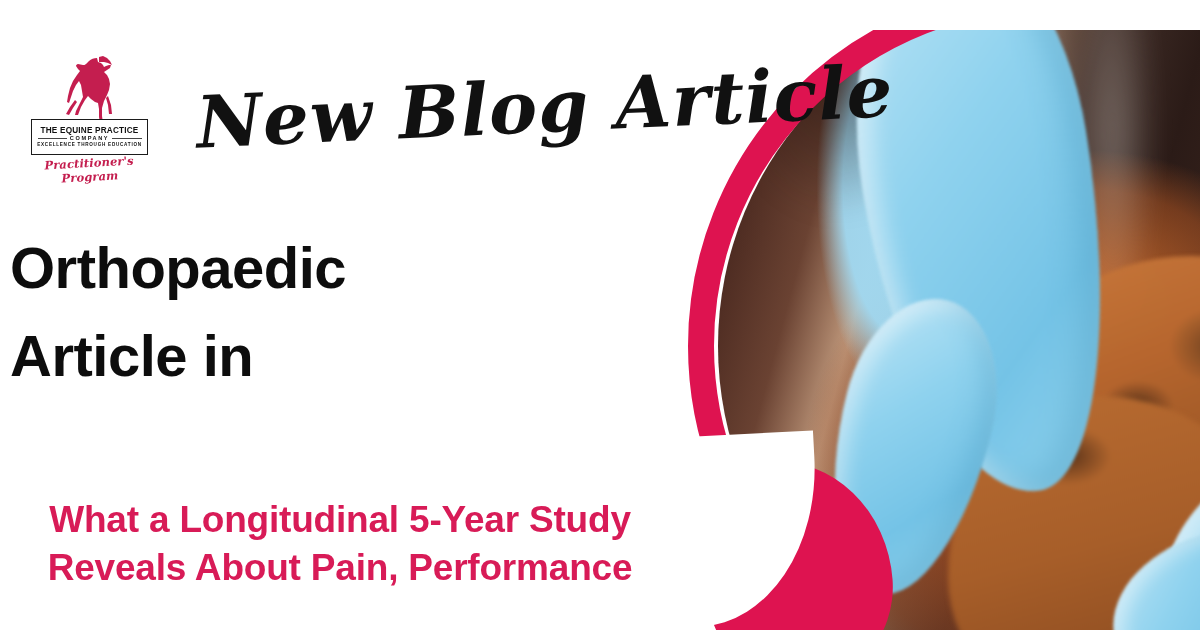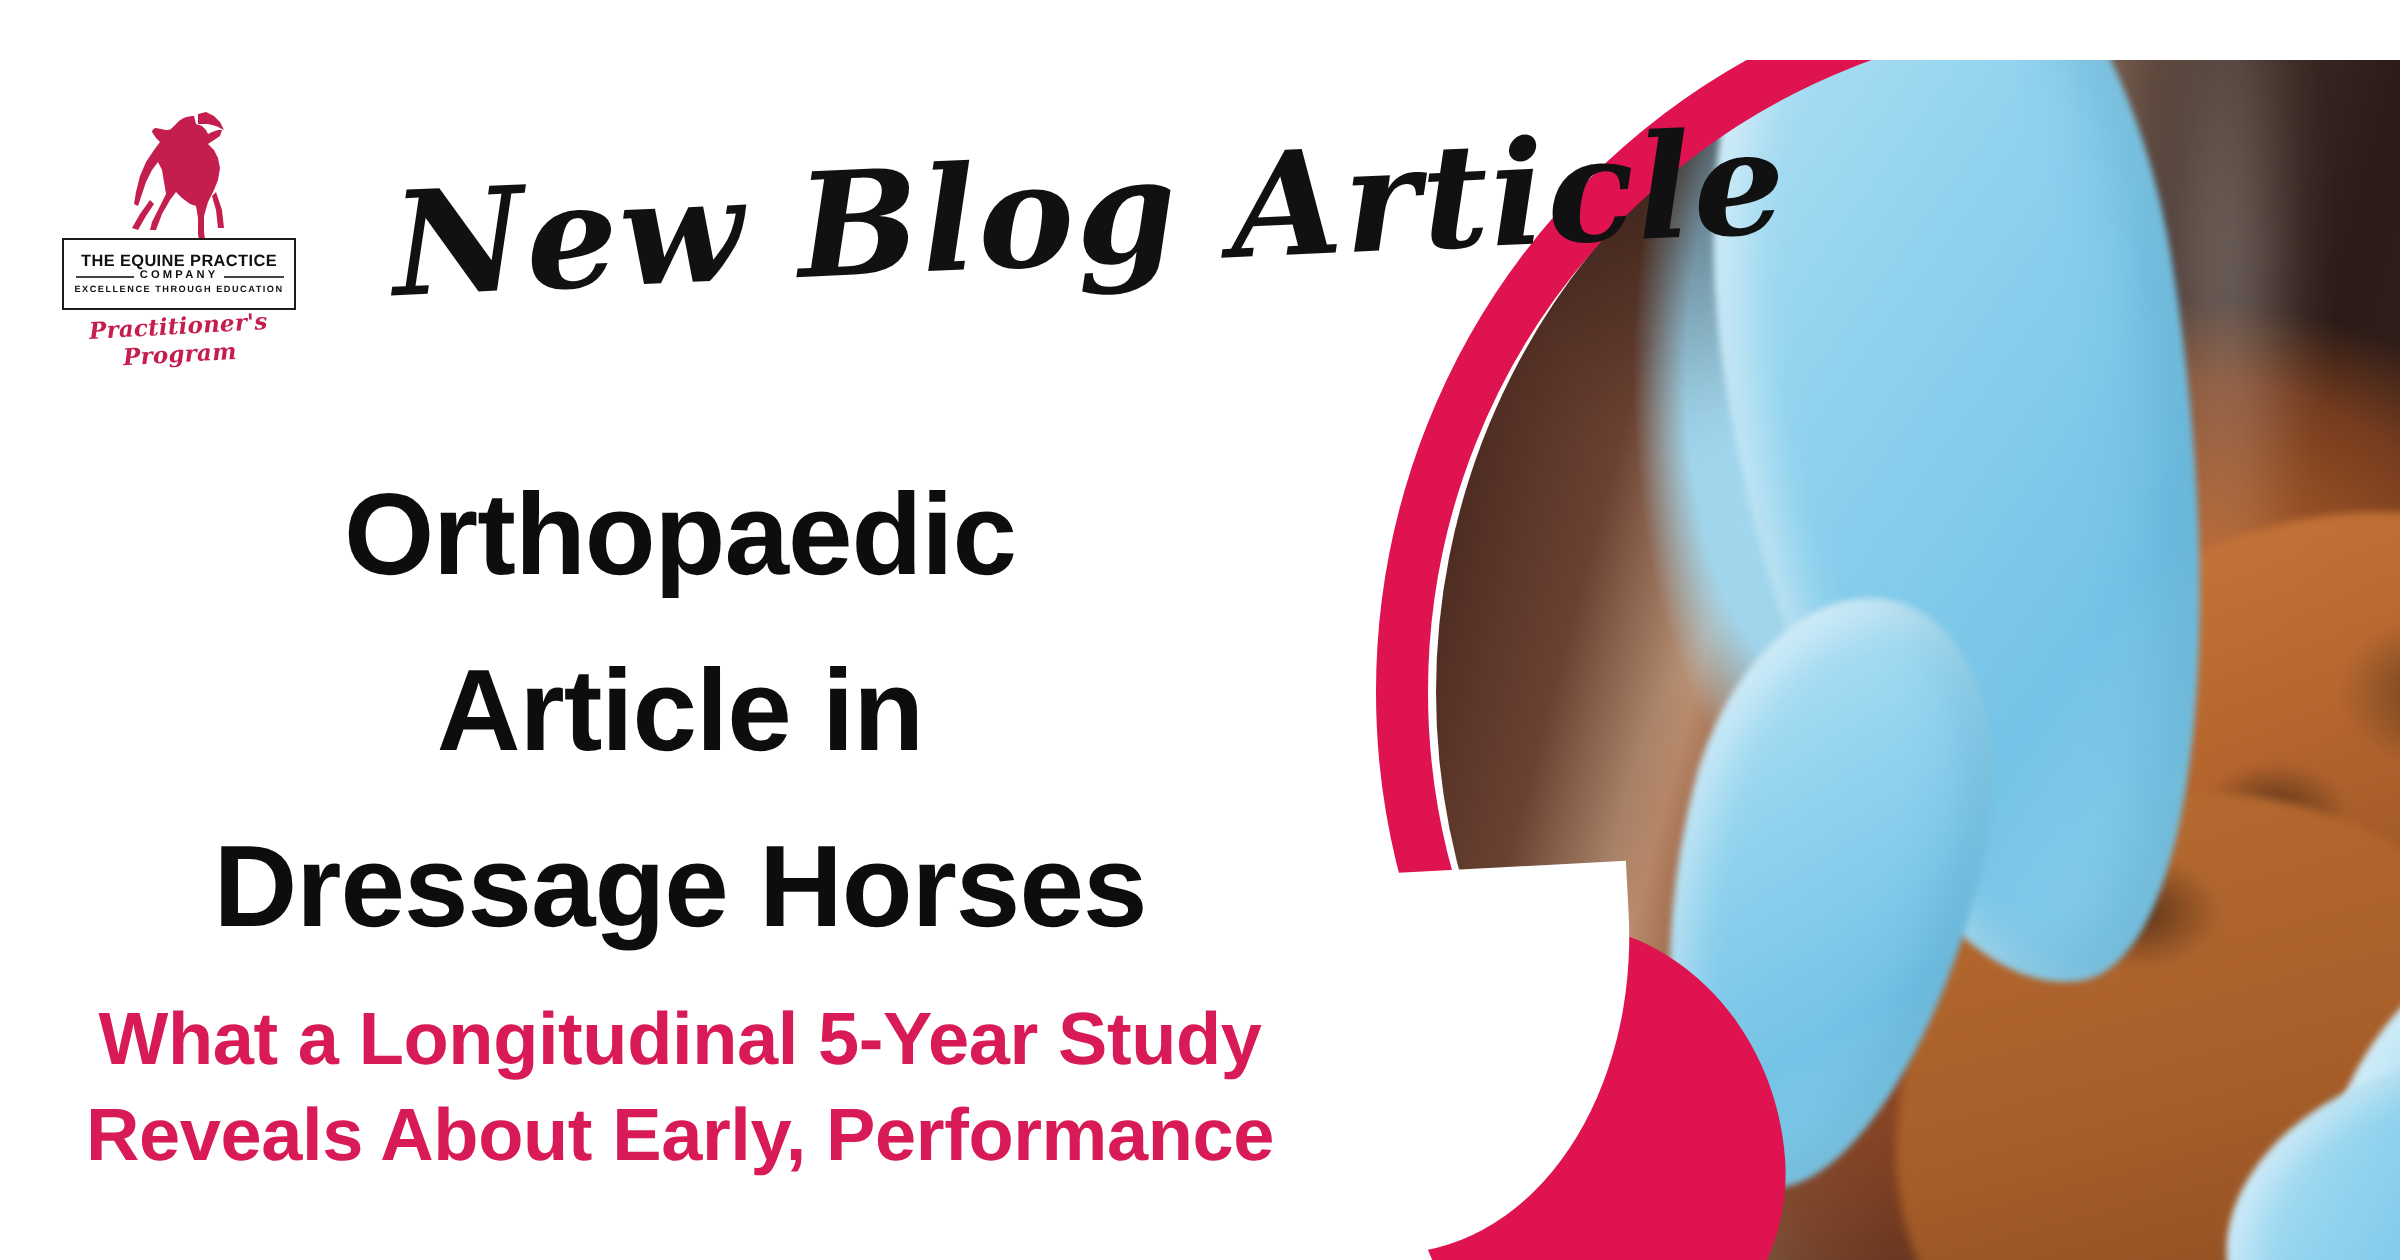--- a/index.html
+++ b/index.html
@@ -205,21 +205,20 @@
     color:#111111;
     letter-spacing:1px;
     transform:rotate(-2.6deg);
     white-space:nowrap;
   }
 
   .headline {
     position:absolute;
     left:10px; top:194px;
     width:660px;
-    text-align:center;
     font-size:58px;
     line-height:88px;
     font-weight:700;
     color:#0d0d0d;
     letter-spacing:-0.5px;
   }
   .headline .hl-line { display:block; }
 
   .subhead {
     position:absolute;
@@ -271,21 +270,20 @@
       <div class="logo-line3">EXCELLENCE THROUGH EDUCATION</div>
     </div>
     <div class="logo-script">Practitioner's Program</div>
   </div>
 
   <div class="eyebrow">New Blog Article</div>
 
   <h1 class="headline">
     <span class="hl-line">Orthopaedic</span>
     <span class="hl-line">Article in</span>
-    <span class="hl-line">Dressage Horses</span>
   </h1>
 
   <h2 class="subhead">
     <span class="sh-line">What a Longitudinal 5-Year Study</span>
-    <span class="sh-line">Reveals About Early, Performance</span>
+    <span class="sh-line">Reveals About Pain, Performance</span>
   </h2>
 
 </div>
 
 </body></html>

